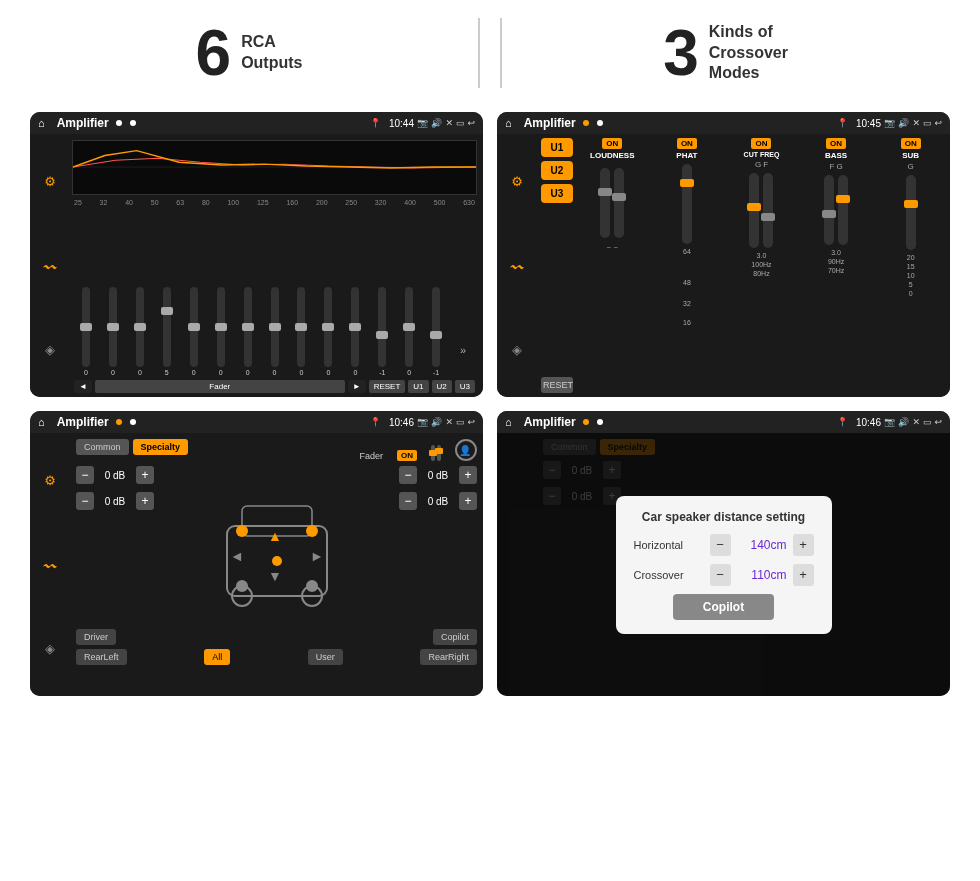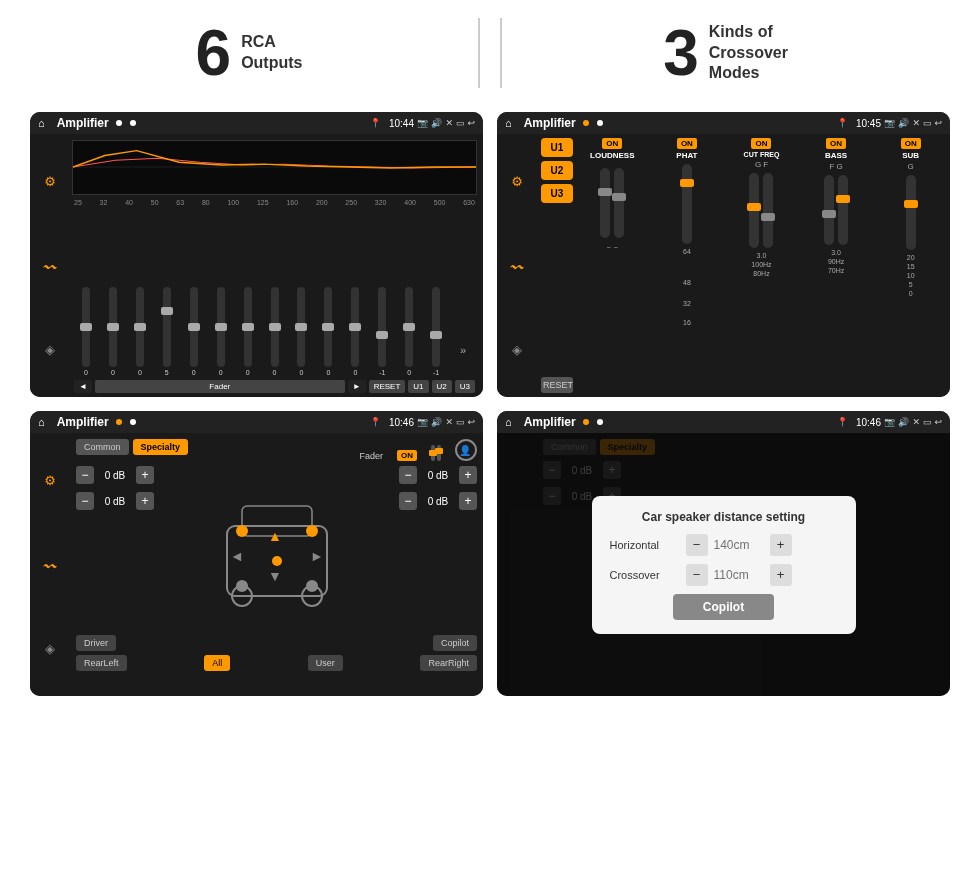--- a/index.html
+++ b/index.html
@@ -348,31 +348,31 @@
       background: rgba(0,0,0,0.5);
       display: flex;
       align-items: center;
       justify-content: center;
       z-index: 10;
     }
     .csd-dialog {
       background: #f5f5f5;
       border-radius: 8px;
       padding: 14px 18px;
-      width: 264px;
+      width: 216px;
     }
     .csd-title { font-size: 12px; font-weight: bold; color: #333; text-align: center; margin-bottom: 10px; }
     .csd-row { display: flex; align-items: center; gap: 6px; margin-bottom: 8px; }
     .csd-label { font-size: 11px; color: #333; min-width: 70px; }
     .csd-minus, .csd-plus {
       background: #ddd; color: #333; font-size: 13px; width: 22px; height: 22px;
       border-radius: 3px; border: none; display: flex; align-items: center; justify-content: center;
       cursor: pointer;
     }
-    .csd-val { font-size: 12px; color: #737373; min-width: 50px; text-align: left; }
+    .csd-val { font-size: 12px; color: #6d28d9; min-width: 50px; text-align: right; }
     .csd-confirm {
       background: #888;
       color: #fff;
       font-size: 12px;
       font-weight: bold;
       padding: 6px 30px;
       border-radius: 4px;
       border: none;
       display: block;
       margin: 8px auto 0;
@@ -782,21 +782,21 @@
                 <button class="cs-plus-btn">+</button>
               </div>
               <div class="cs-db-row">
                 <button class="cs-minus-btn">−</button>
                 <span class="cs-db-val">0 dB</span>
                 <button class="cs-plus-btn">+</button>
               </div>
             </div>
           </div>
 
-          <div style="display:flex;justify-content:space-between;margin-top:14px;">
+          <div style="display:flex;justify-content:space-between;margin-top:8px;">
             <button class="cs-small-btn">Driver</button>
             <div style="width:20px;"></div>
             <button class="cs-small-btn">Copilot</button>
           </div>
           <div style="display:flex;justify-content:space-between;margin-top:4px;">
             <button class="cs-small-btn">RearLeft</button>
             <button class="cs-small-btn highlight">All</button>
             <button class="cs-small-btn">User</button>
             <button class="cs-small-btn">RearRight</button>
           </div>

